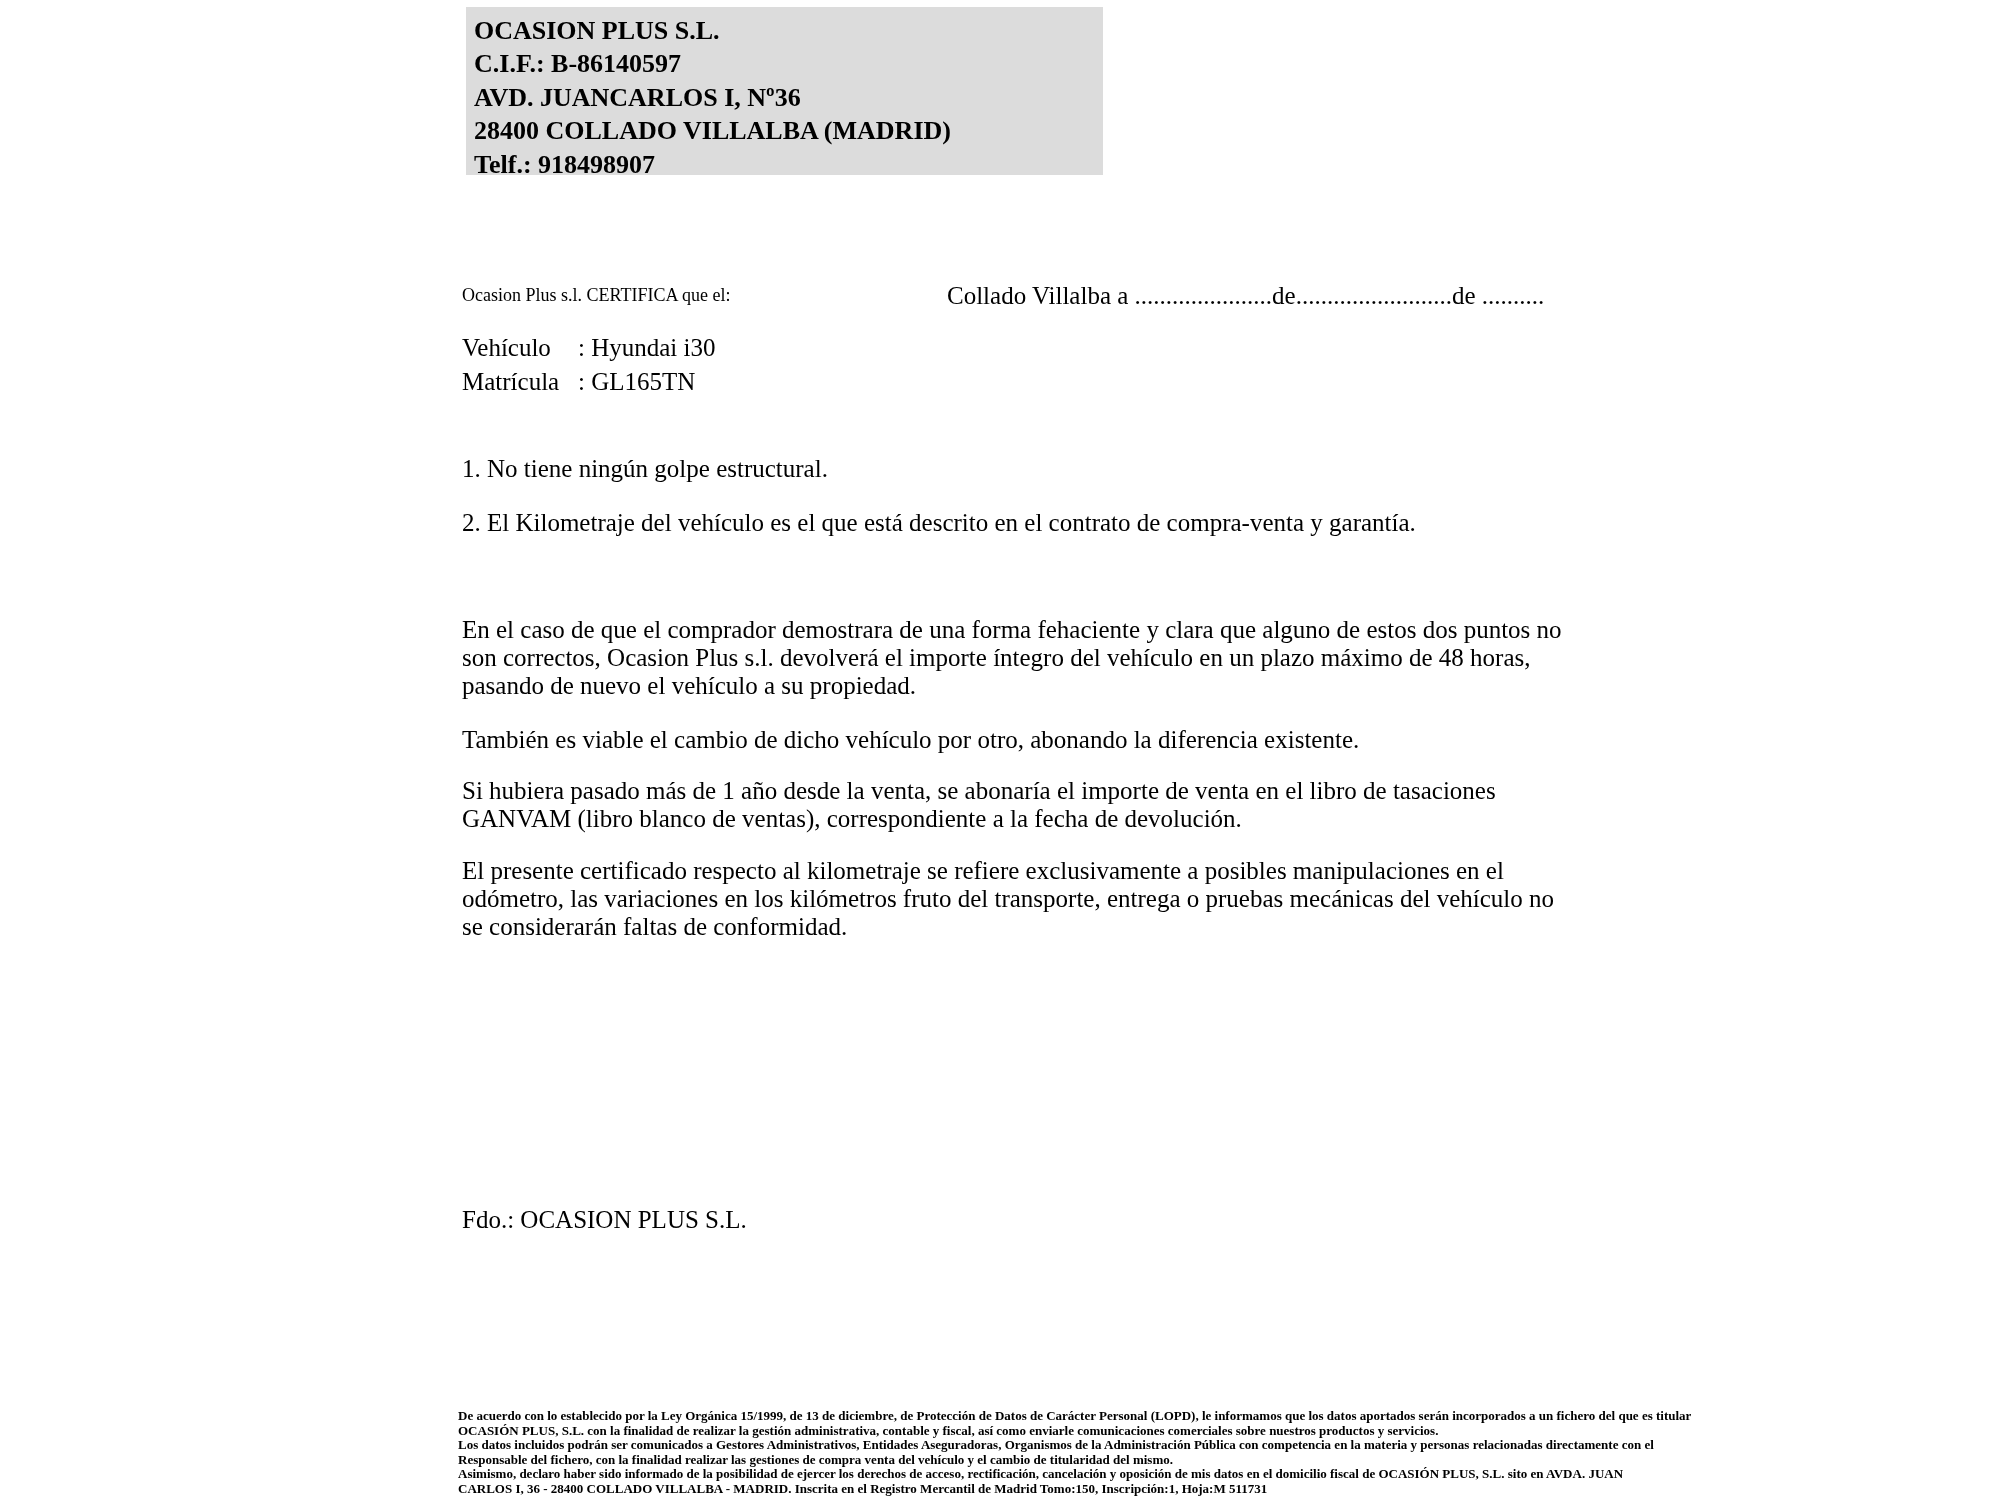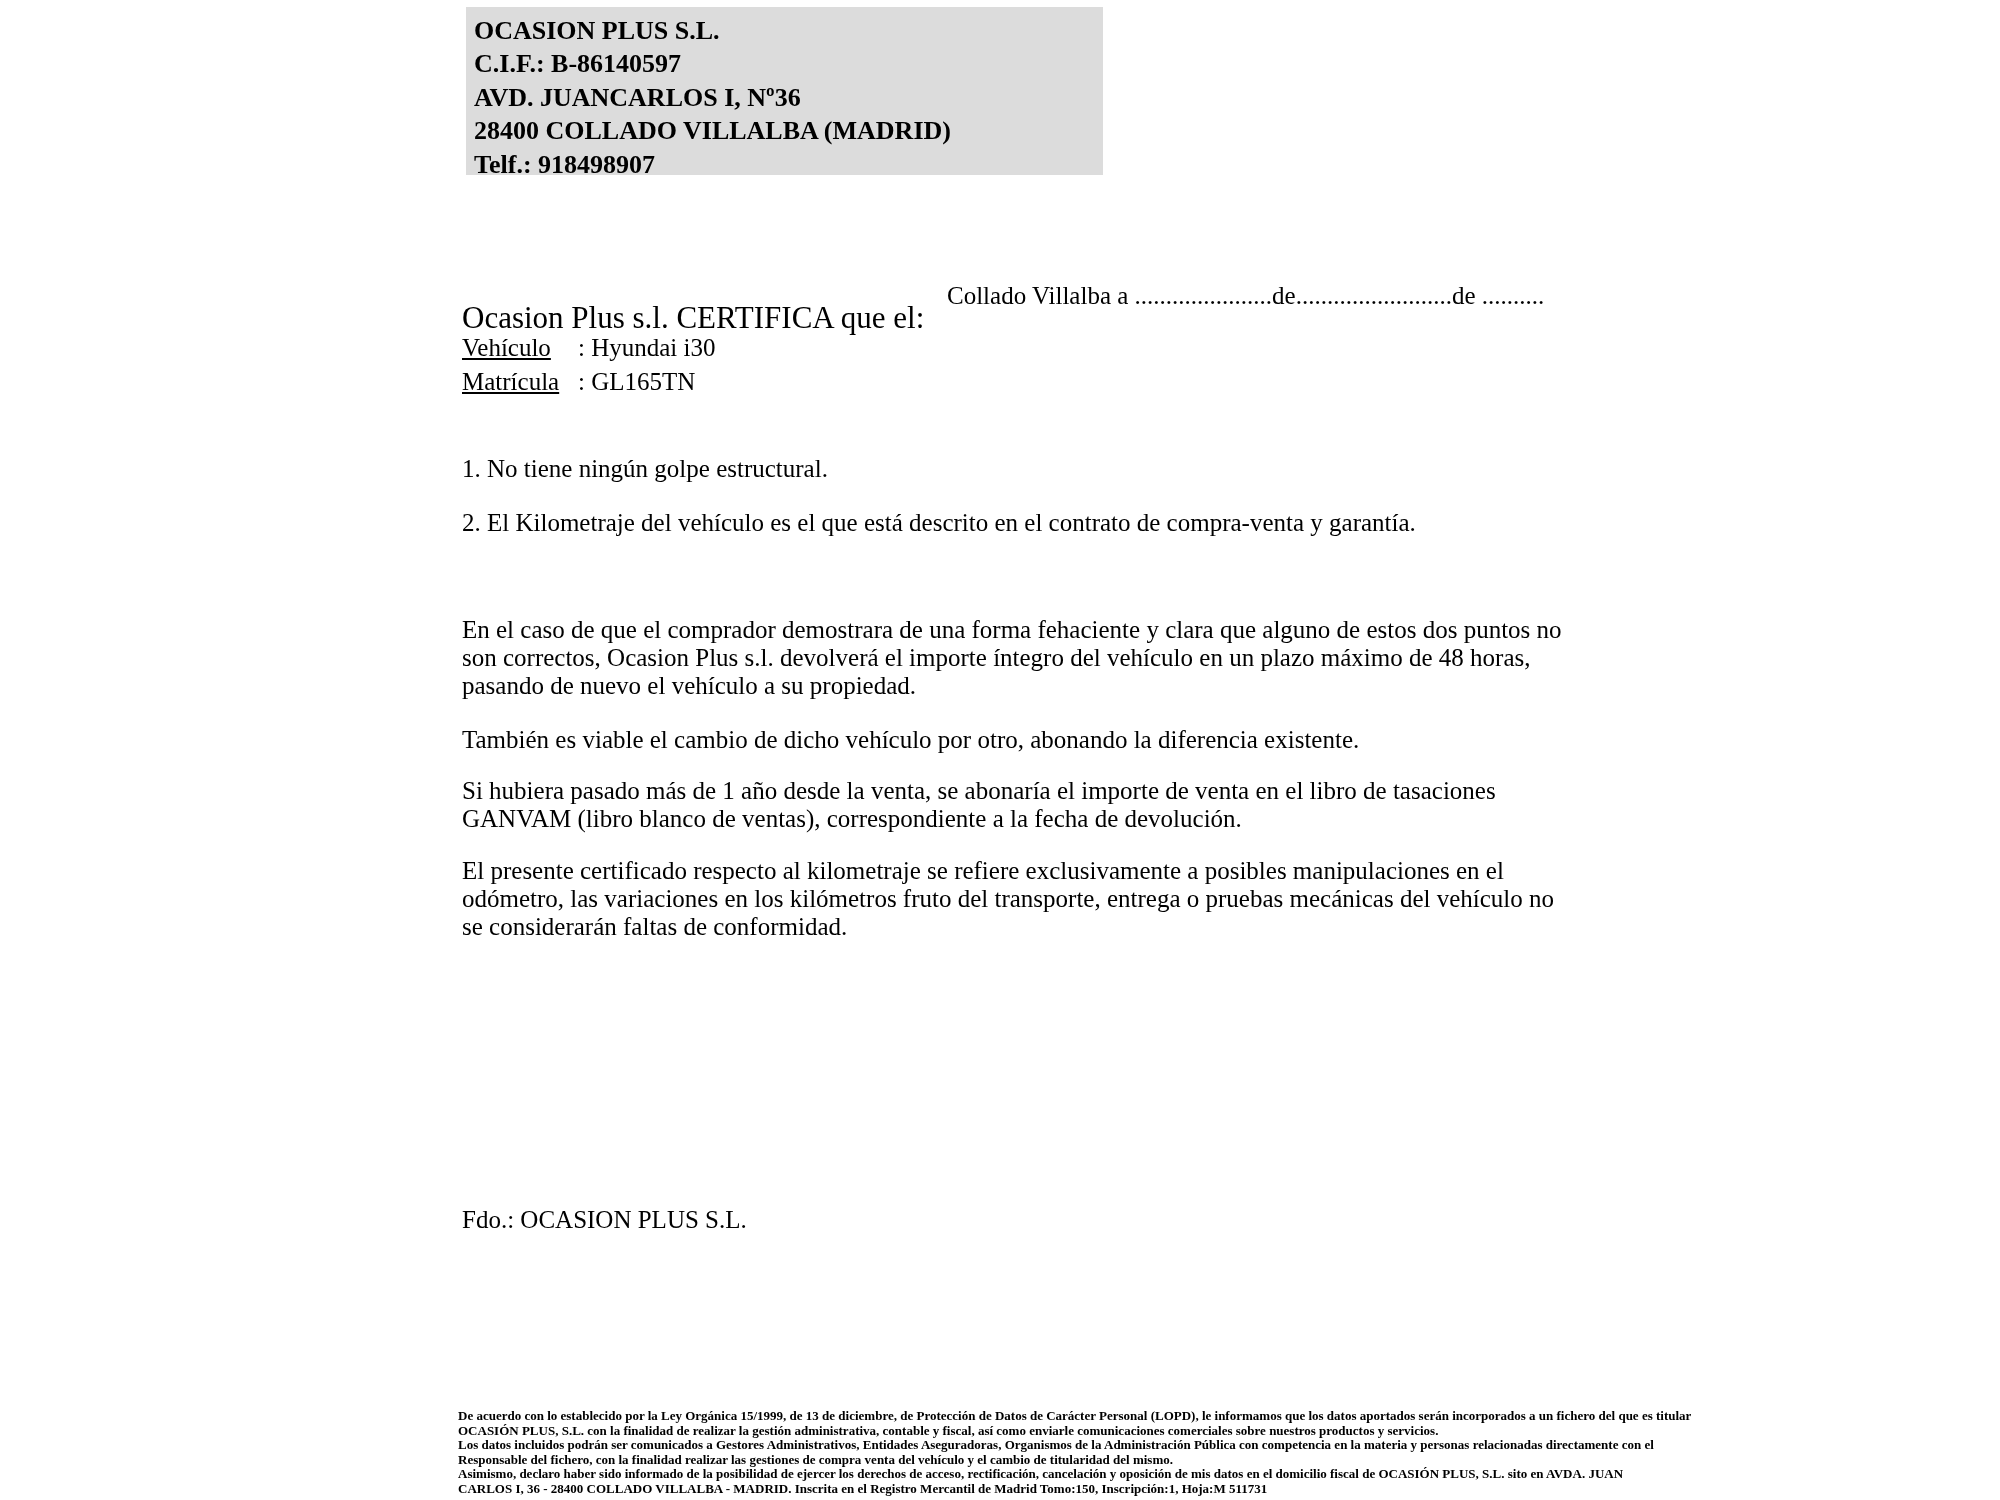--- a/index.html
+++ b/index.html
@@ -37,38 +37,37 @@
     position: absolute;
     left: 947px;
     top: 241px;
     font-size: 25px;
     white-space: nowrap;
     margin-top: 41px;
   }
   .certify-intro {
     position: absolute;
     left: 462px;
-    top: 300px;
-    font-size: 31px;
+    top: 285px;
+    font-size: 18px;
     white-space: nowrap;
   }
   .field-row {
     position: absolute;
     left: 462px;
     font-size: 25px;
     white-space: nowrap;
   }
   .field-row.vehicle { top: 334px; }
   .field-row.plate   { top: 368px; }
   .field-label {
     display: inline-block;
     width: 116px;
   }
   .field-label span {
-    text-decoration: underline;
   }
   .body-line {
     font-size: 25px;
     line-height: 28px;
     white-space: nowrap;
   }
   .point {
     position: absolute;
     left: 462px;
     font-size: 25px;

